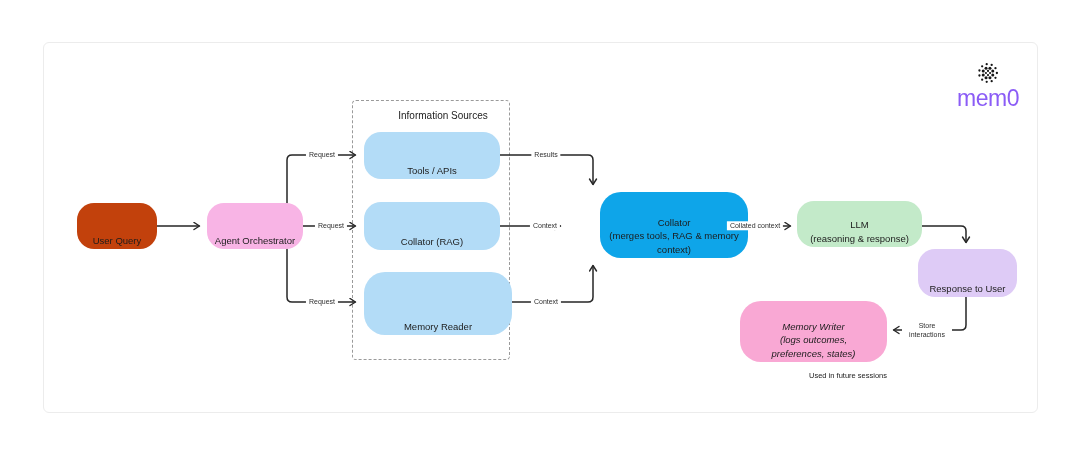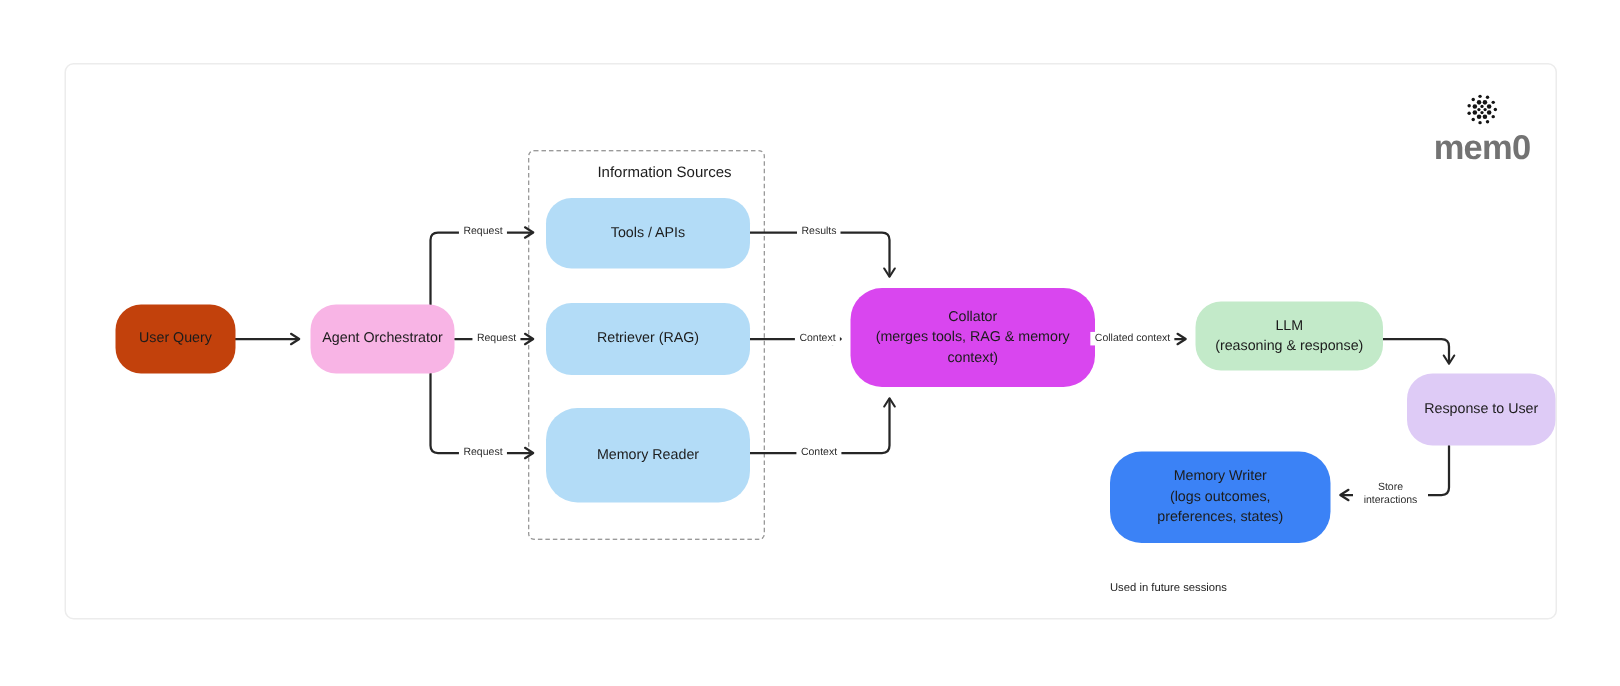--- a/index.html
+++ b/index.html
@@ -41,21 +41,21 @@
     position: absolute;
     left: 0; top: 0;
     width: 1080px; height: 457px;
     z-index: 2;
   }
   .node {
     position: absolute;
     display: flex;
     flex-direction: column;
     align-items: center;
-    justify-content: center;
+    justify-content: flex-end;
     text-align: center;
     border-radius: 17px;
     font-size: 9.5px;
     line-height: 1.42;
     color: #1c1c1c;
     padding: 2px 6px;
     z-index: 3;
   }
   .node.tall { border-radius: 21px; }
   .edge-label {
@@ -66,42 +66,41 @@
     font-size: 7px;
     line-height: 1.35;
     color: #2e2e2e;
     text-align: center;
     white-space: nowrap;
     z-index: 4;
   }
   .edge-label.wrap { white-space: normal; width: 50px; }
   .caption {
     position: absolute;
-    left: 740px; top: 387px;
+    left: 740px; top: 371px;
     width: 147px;
-    text-align: left;
+    text-align: right;
     font-size: 7.5px;
     color: #222222;
     z-index: 3;
   }
   .logo {
     position: absolute;
     left: 948px; top: 60px;
     width: 80px;
     display: flex;
     flex-direction: column;
     align-items: center;
     z-index: 3;
   }
   .logo-word {
     font-size: 23px;
     letter-spacing: -0.5px;
-    color: #737373;
+    color: #8b5cf6;
     line-height: 1.1;
-    font-weight: bold;
   }
 </style>
 </head>
 <body>
 
 <div class="stage">
 
   <div class="card"></div>
 
   <div class="group-box"></div>
@@ -133,42 +132,42 @@
 
   <div class="node" style="left: 207px; top: 203px; width: 96px; height: 46px; background-color: rgb(248, 180, 229);">
     <div>Agent Orchestrator</div>
   </div>
 
   <div class="node" style="left: 364px; top: 132px; width: 136px; height: 47px; background-color: rgb(179, 220, 247);">
     <div>Tools / APIs</div>
   </div>
 
   <div class="node" style="left: 364px; top: 202px; width: 136px; height: 48px; background-color: rgb(179, 220, 247);">
-    <div>Retriever (RAG)</div>
-  </div>
-
-  <div class="node tall" style="left: 364px; top: 272px; width: 136px; height: 63px; background-color: rgb(179, 220, 247);">
+    <div>Collator (RAG)</div>
+  </div>
+
+  <div class="node tall" style="left: 364px; top: 272px; width: 148px; height: 63px; background-color: rgb(179, 220, 247);">
     <div>Memory Reader</div>
   </div>
 
-  <div class="node tall" style="left: 567px; top: 192px; width: 163px; height: 66px; background-color: #d946ef;">
+  <div class="node tall" style="left: 600px; top: 192px; width: 148px; height: 66px; background-color: #0ea5e9;">
     <div>Collator</div>
     <div style="max-width:134px;">(merges tools, RAG &amp; memory context)</div>
   </div>
 
   <div class="node" style="left: 797px; top: 201px; width: 125px; height: 46px; background-color: rgb(195, 234, 201);">
     <div>LLM</div>
     <div style="white-space:nowrap;">(reasoning &amp; response)</div>
   </div>
 
-  <div class="node" style="left: 918px; top: 249px; width: 99px; height: 48px; background-color: rgb(222, 203, 246); margin-left: 20px;">
+  <div class="node" style="left: 918px; top: 249px; width: 99px; height: 48px; background-color: rgb(222, 203, 246);">
     <div>Response to User</div>
   </div>
 
-  <div class="node tall" style="left: 740px; top: 301px; width: 147px; height: 61px; background-color: #3b82f6;">
+  <div class="node tall" style="left: 740px; top: 301px; width: 147px; height: 61px; background-color: #f9a8d4; font-style: italic;">
     <div>Memory Writer</div>
     <div style="max-width:102px;">(logs outcomes, preferences, states)</div>
   </div>
 
   <div class="edge-label" style="left:322px; top:155px;">Request</div>
   <div class="edge-label" style="left:331px; top:226px;">Request</div>
   <div class="edge-label" style="left:322px; top:302px;">Request</div>
   <div class="edge-label" style="left:546px; top:155px;">Results</div>
   <div class="edge-label" style="left:545px; top:226px;">Context</div>
   <div class="edge-label" style="left:546px; top:302px;">Context</div>

